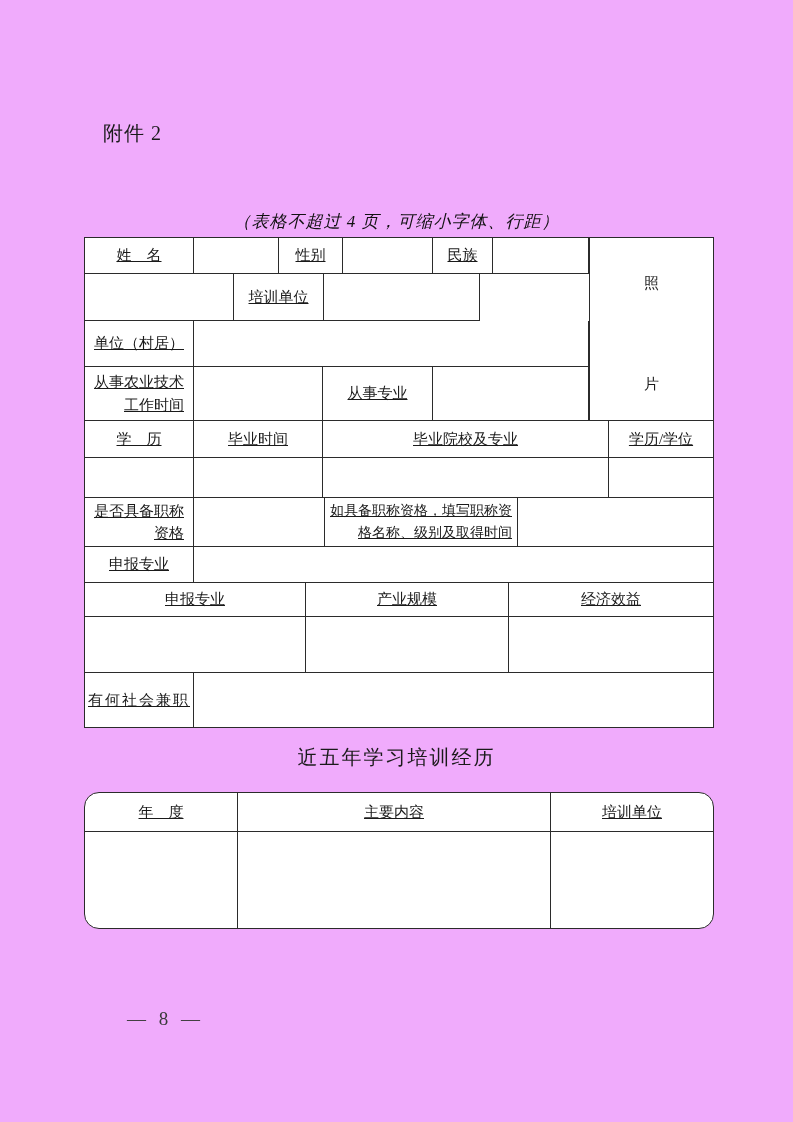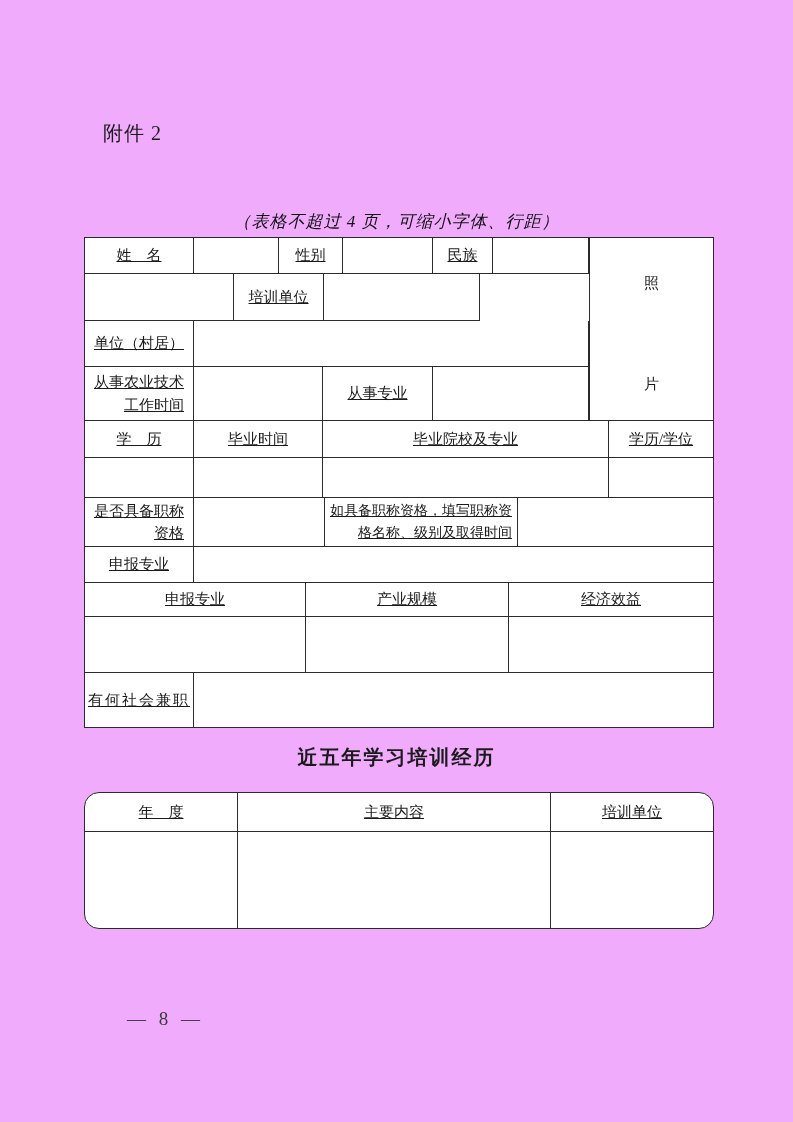--- a/index.html
+++ b/index.html
@@ -36,21 +36,21 @@
   .cell.small { font-size:14px; line-height:1.55; }
   .cell.spaced { letter-spacing:2px; }
   .photo-cell {
     position:absolute; top:0; right:0; width:124px; height:183px;
     box-sizing:border-box; border-left:1px solid #2b2b2b; border-bottom:1px solid #2b2b2b;
     background:#fff; display:flex; flex-direction:column; align-items:center;
     justify-content:space-between; padding:36px 0 26px; font-size:15px;
   }
   .sec-title {
     position:absolute; left:0; right:0; top:744px; text-align:center;
-    font-size:20px; font-weight:700; letter-spacing:2px;
+    font-size:20px; font-weight:400; letter-spacing:2px;
   }
   .page-footer {
     position:absolute; left:127px; top:1008px; font-size:19px;
     letter-spacing:4px; color:#3a3a3a;
   }
 </style>
 </head>
 <body>
 
 <div class="page">

